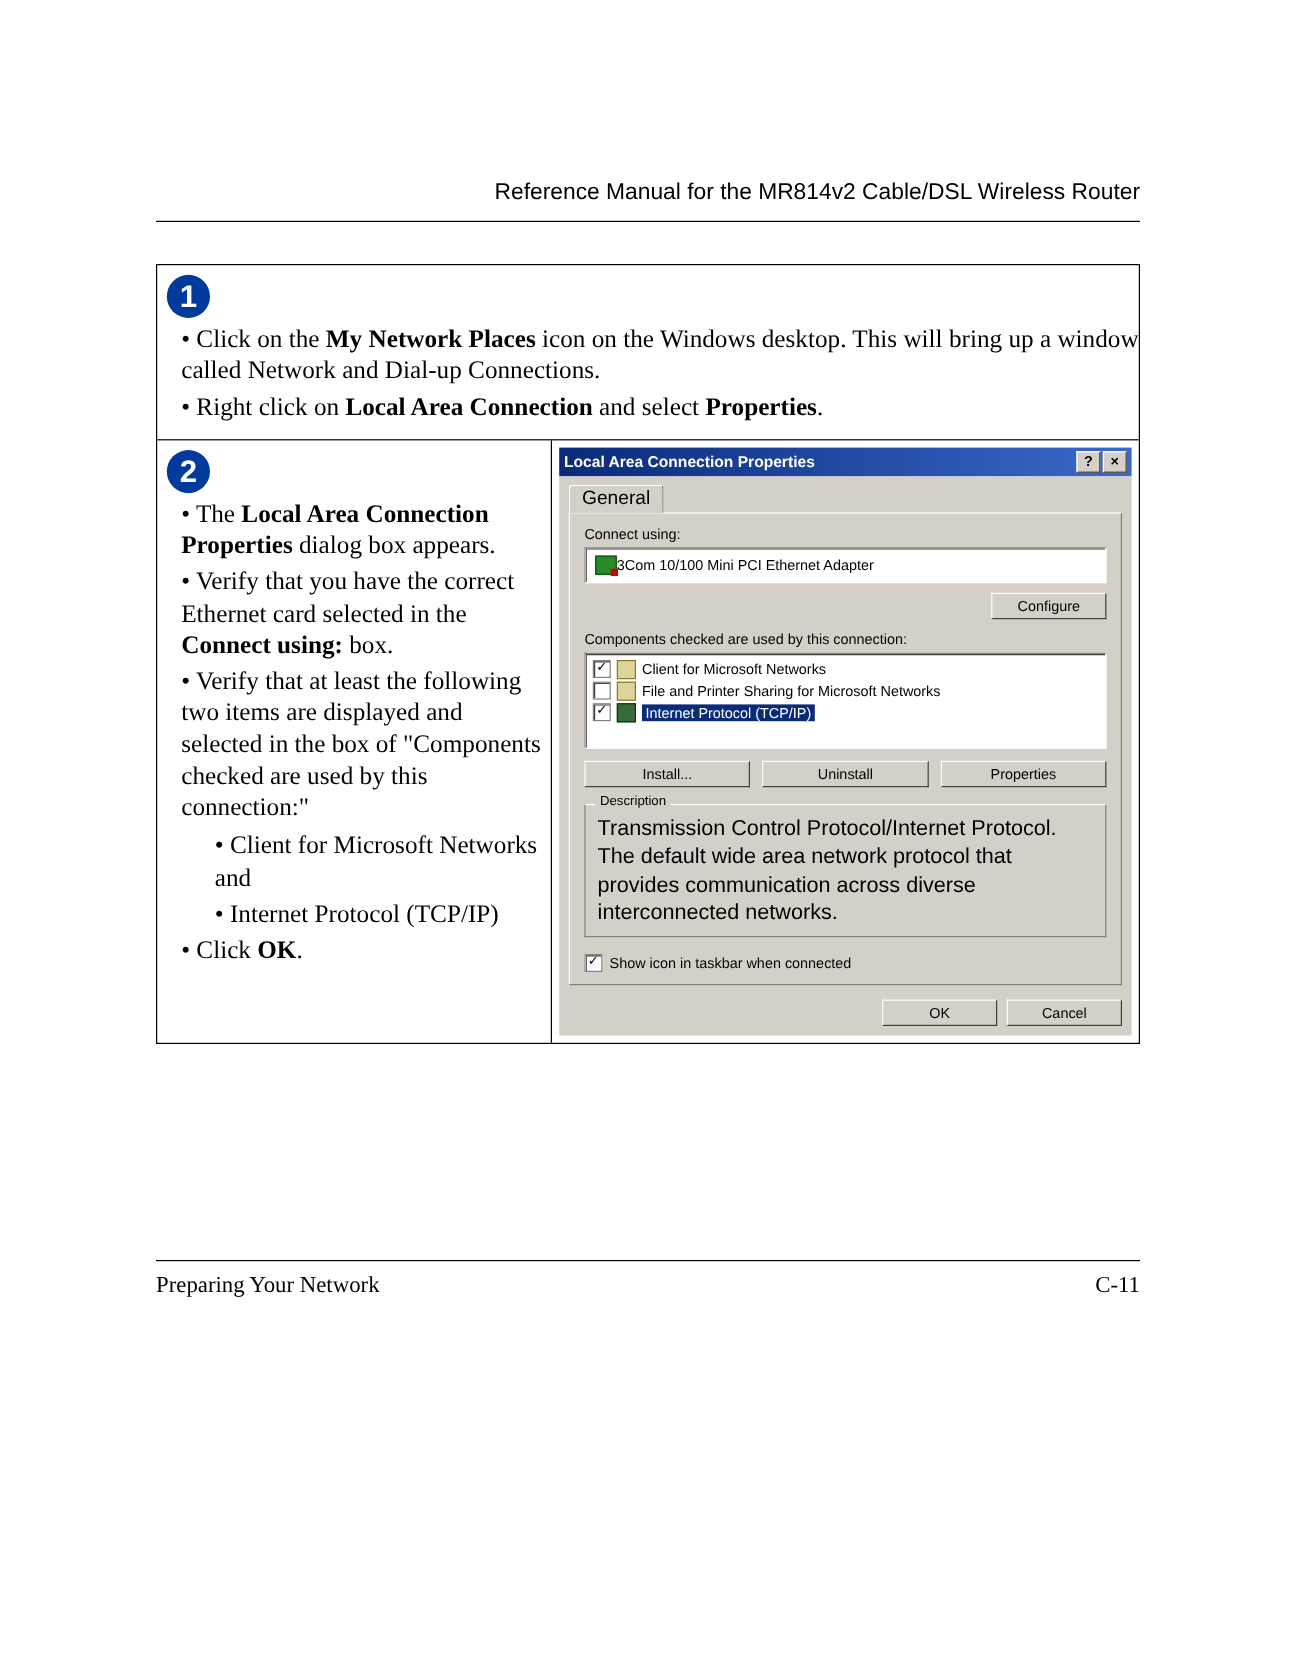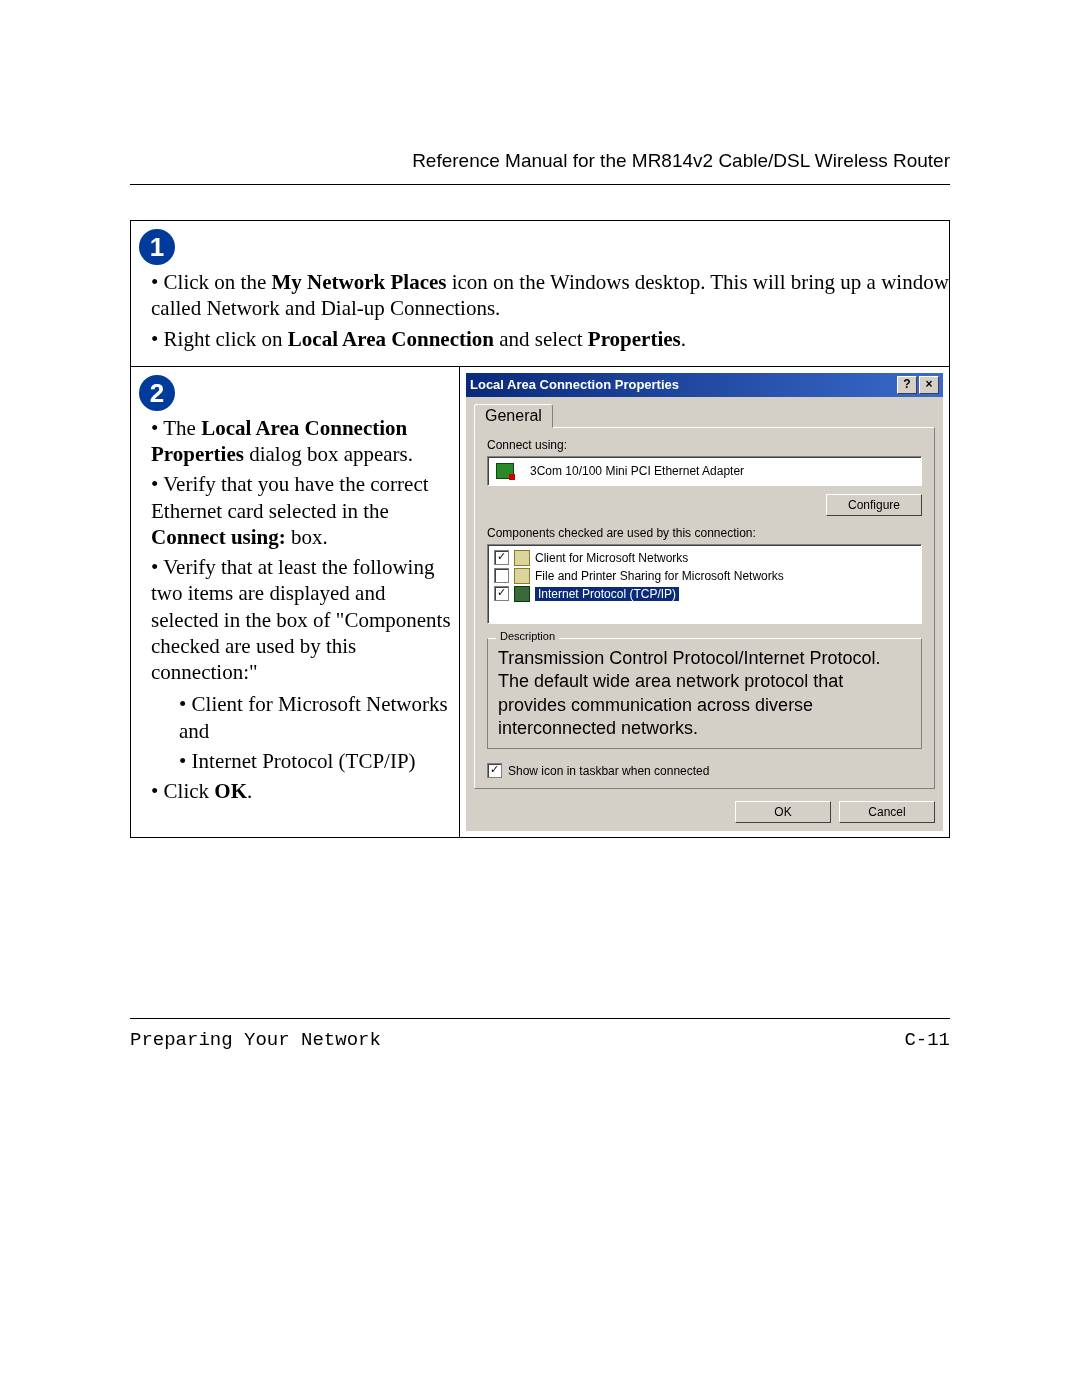--- a/index.html
+++ b/index.html
@@ -25,21 +25,21 @@
     margin: 0 0 35px 0;
   }
   hr.rule-bottom {
     border: none;
     border-top: 1.5px solid #000;
     margin: 180px 0 10px 0;
   }
   .footer {
     display: flex;
     justify-content: space-between;
-    font-family: Liberation Mono, monospace;
+    font-family: Liberation Serif, serif;
     font-size: 19px;
   }
   .outer-box {
     border: 1px solid #000;
   }
   .step-badge {
     display: inline-block;
     width: 36px;
     height: 36px;
     border-radius: 50%;
@@ -164,21 +164,21 @@
     background: #fff;
     border: 1px solid #808080;
     border-right-color: #fff;
     border-bottom-color: #fff;
     box-shadow: inset 1px 1px 0 #404040;
   }
   .adapter-box {
     padding: 6px 8px;
     display: flex;
     align-items: center;
-    gap: 16px;
+    gap: 0;
     font-size: 12px;
   }
   .net-icon {
     width: 16px; height: 14px;
     background: #2a8a2a;
     border: 1px solid #0a4a0a;
     position: relative;
   }
   .net-icon::after {
     content: '';
@@ -359,20 +359,25 @@
                   <span class="ico-sm ico-fps"></span>
                   <span>File and Printer Sharing for Microsoft Networks</span>
                 </div>
                 <div class="comp-item">
                   <span class="chk">✓</span>
                   <span class="ico-sm ico-tcp"></span>
                   <span class="sel">Internet Protocol (TCP/IP)</span>
                 </div>
               </div>
 
+              <div class="btn-row-3">
+                <div class="btn">Install...</div>
+                <div class="btn">Uninstall</div>
+                <div class="btn">Properties</div>
+              </div>
 
               <div class="groupbox">
                 <div class="groupbox-title">Description</div>
                 <div class="desc-text">Transmission Control Protocol/Internet Protocol. The default wide area network protocol that provides communication across diverse interconnected networks.</div>
               </div>
 
               <div class="chk-row">
                 <span class="chk">✓</span>
                 <span>Show icon in taskbar when connected</span>
               </div>

